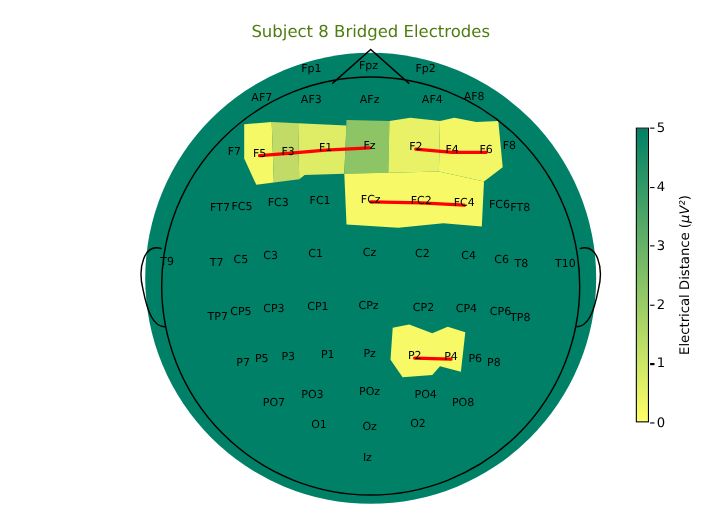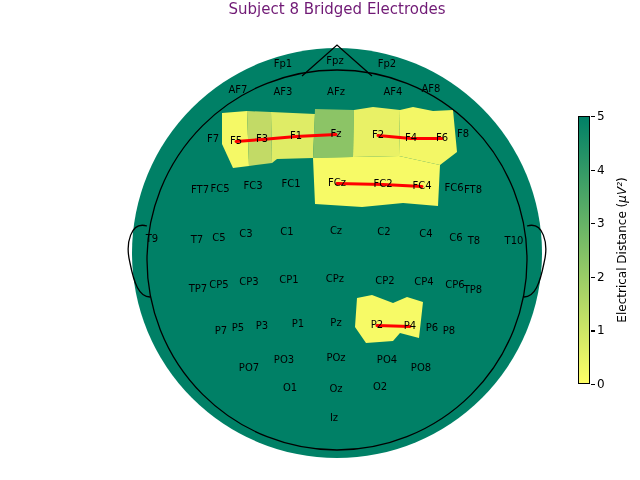--- a/index.html
+++ b/index.html
@@ -1,22 +1,22 @@
 <!DOCTYPE html>
 <html><head>
 <meta charset="utf-8">
 <style>
   html,body { margin:0; padding:0; background:#ffffff; }
   .figure {
     position:relative; width:640px; height:480px; background:#ffffff;
     font-family:"DejaVu Sans","Liberation Sans",sans-serif; overflow:hidden;
   }
   .title {
-    position:absolute; top:0; left:337px; transform:translateX(-50%);
-    font-size:15px; color:#701a75; white-space:nowrap;
+    position:absolute; top:20px; left:337px; transform:translateX(-50%);
+    font-size:15px; color:#4d7c0f; white-space:nowrap;
   }
   svg text.elabel {
     font-family:"DejaVu Sans","Liberation Sans",sans-serif;
     font-size:10px; fill:#000;
   }
   .cbar {
     position:absolute; left:578px; top:116px; width:12px; height:268px;
     border:1px solid #000; box-sizing:border-box;
   }
   .ctick { position:absolute; height:1.2px; width:4px; background:#000; left:591px; }

